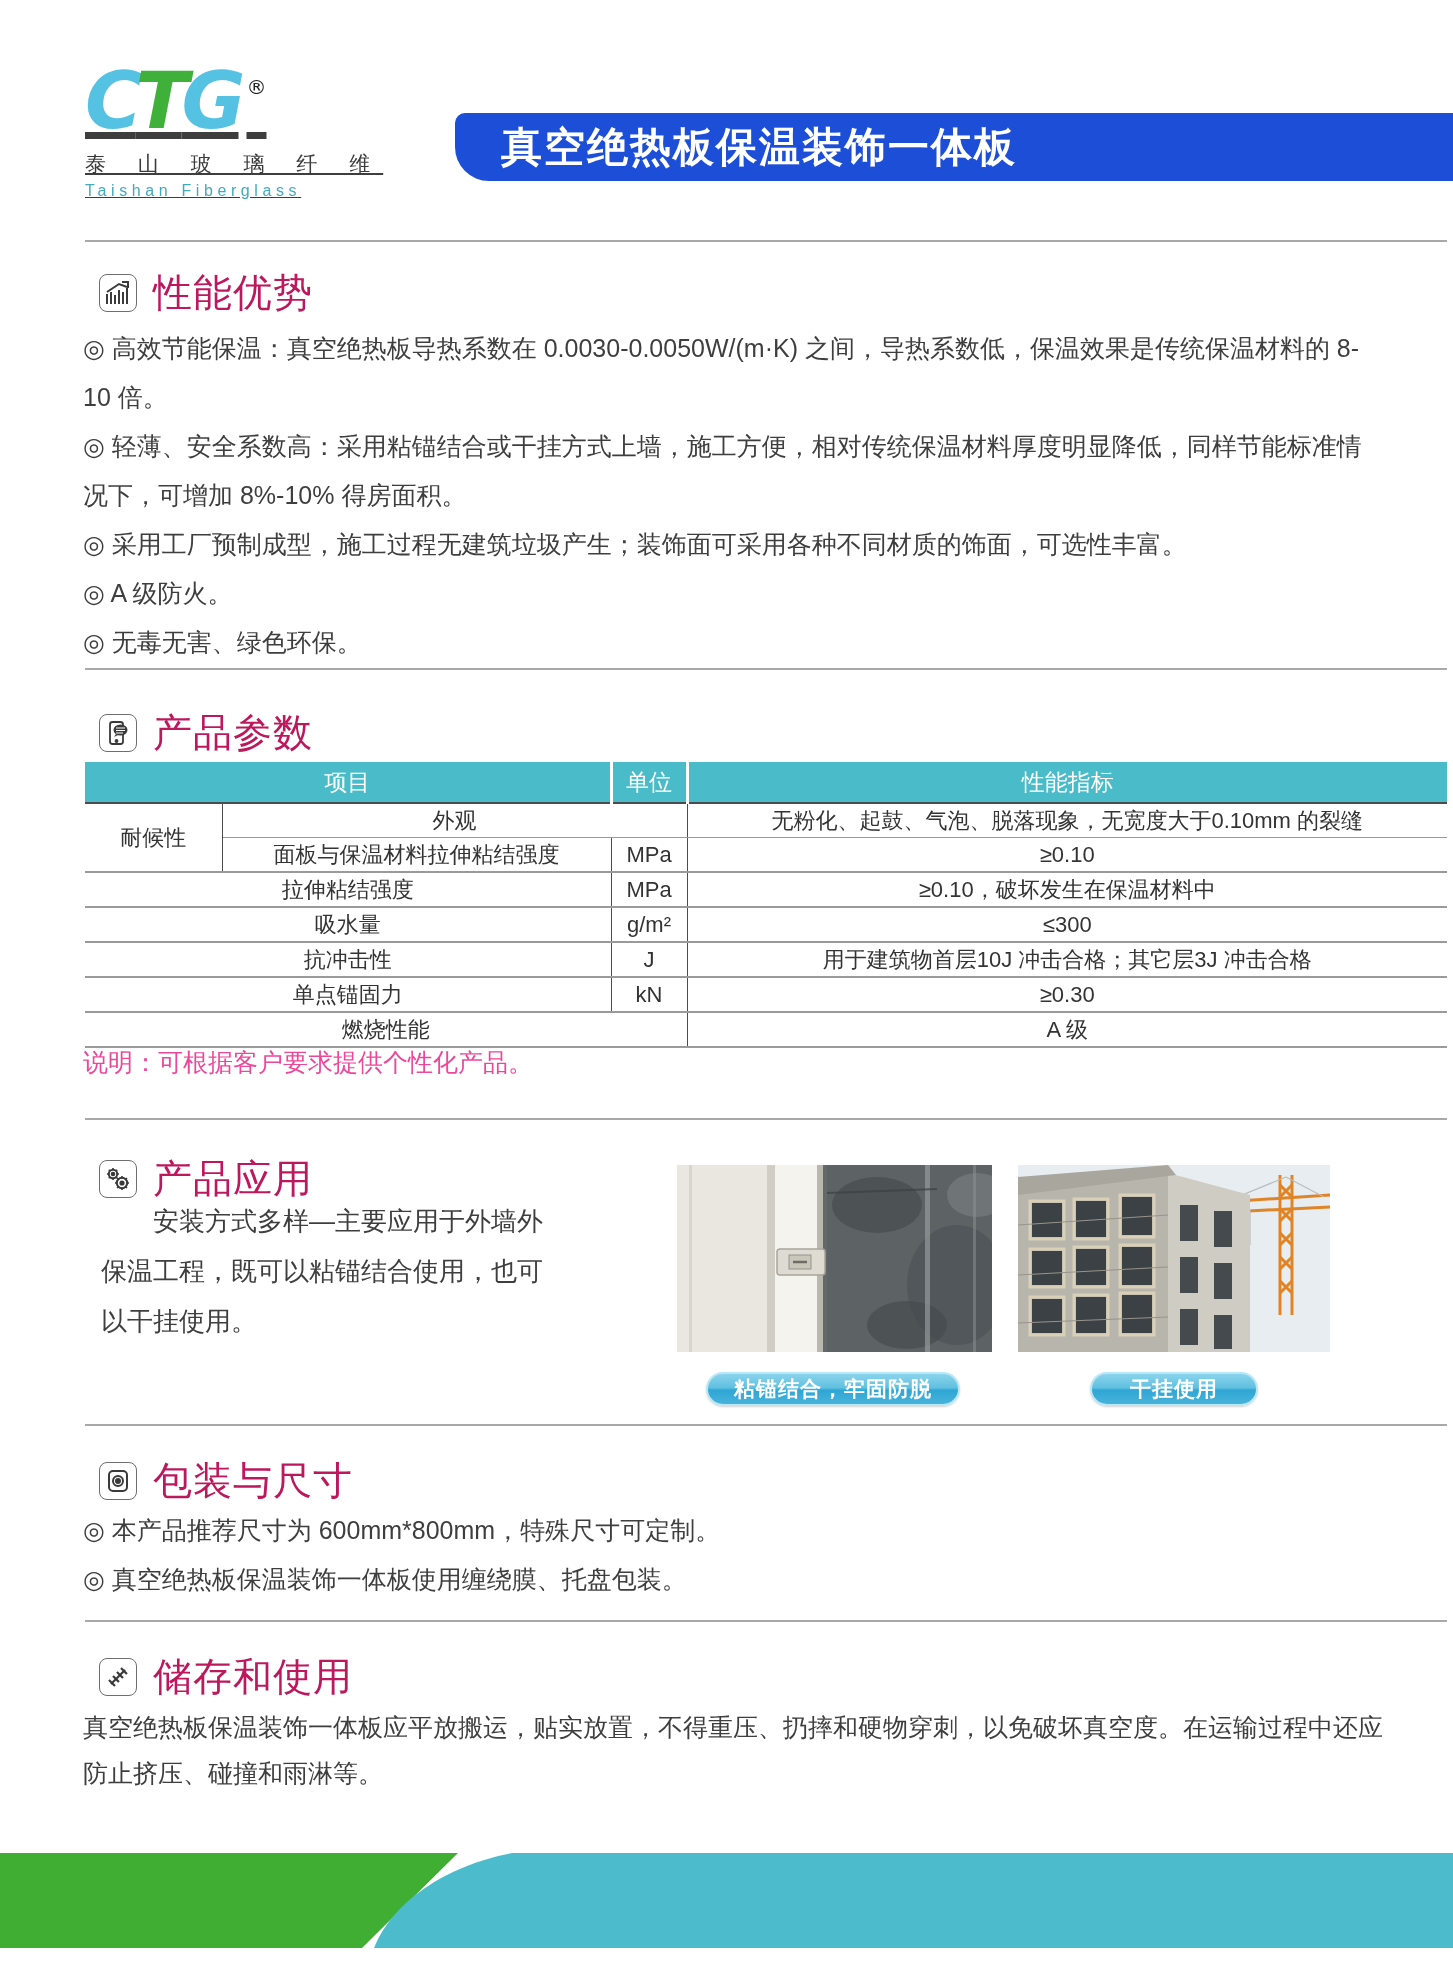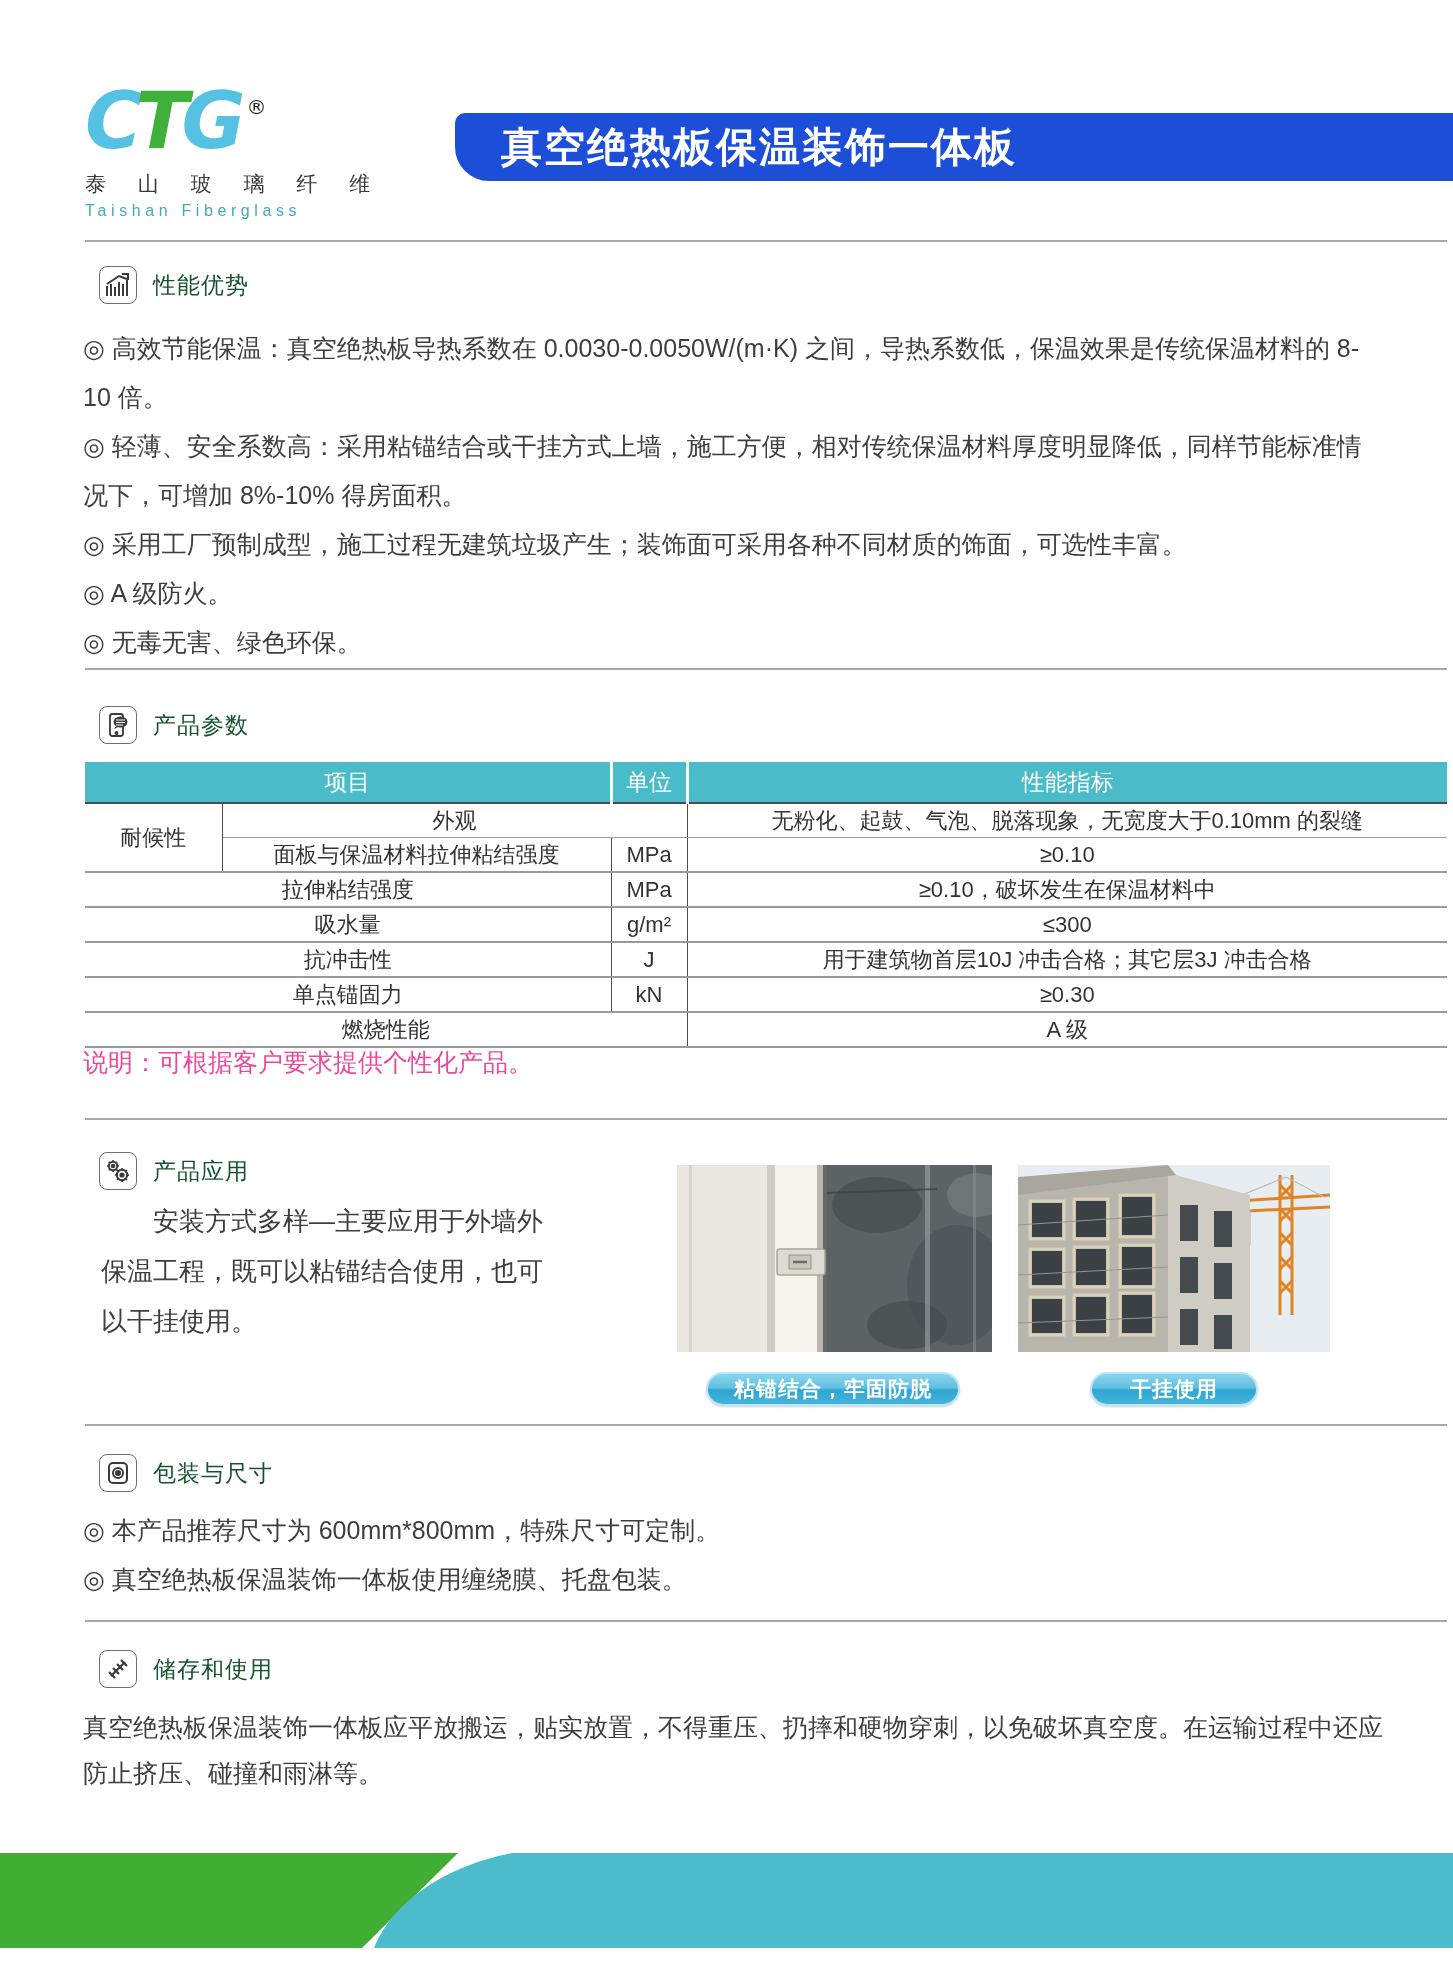--- a/index.html
+++ b/index.html
@@ -1,41 +1,41 @@
 <!DOCTYPE html>
 <html><head>
 <meta charset="utf-8">
 <style>
   html,body{margin:0;padding:0;background:#ffffff;}
   body{font-family:"Liberation Sans","DejaVu Sans",sans-serif;color:#3e3e3e;}
   .page{position:relative;width:1453px;height:1985px;background:#fff;overflow:hidden;}
 
   
-  .logo{position:absolute;left:85px;top:68px;width:300px;}
+  .logo{position:absolute;left:85px;top:48px;width:300px;text-decoration:underline;}
   .logo-letters{font-family:"DejaVu Sans",sans-serif;font-style:italic;font-weight:900;
     font-size:78px;line-height:78px;letter-spacing:-7px;white-space:nowrap;}
   .logo-letters .c{color:#55c2e4;}
   .logo-letters .t{color:#3fb13a;}
   .logo-letters .g{color:#55c2e4;}
   .logo-reg{font-size:20px;font-weight:400;font-style:normal;color:#222;vertical-align:34px;letter-spacing:0;margin-left:8px;}
   .logo-cn{margin-top:10px;font-size:21px;letter-spacing:13px;color:#3a3a3a;white-space:nowrap;}
   .logo-en{margin-top:4px;font-size:16px;letter-spacing:4.6px;color:#44a9bd;white-space:nowrap;}
 
   
   .banner{position:absolute;left:455px;top:113px;right:0;height:68px;background:#1d4ed8;
     border-top-left-radius:10px;border-bottom-left-radius:34px;}
   .banner-text{font-size:41px;font-weight:bold;color:#fff;line-height:68px;padding-left:46px;letter-spacing:2px;white-space:nowrap;}
 
   
   .divider{position:absolute;left:85px;width:1362px;height:2px;background:#a8a8a8;}
   .sec-header{position:absolute;left:99px;display:flex;align-items:center;gap:16px;}
   .sec-icon{width:38px;height:38px;border:1.6px solid #6e6e6e;border-radius:8px;background:#fff;
     display:flex;align-items:center;justify-content:center;box-sizing:border-box;}
   .sec-icon svg{display:block;}
-  .sec-title{font-size:23px;color:#14532d;letter-spacing:1px;}
+  .sec-title{font-size:39px;color:#be185d;letter-spacing:1px;}
   .body-text{font-size:25px;line-height:49px;color:#3e3e3e;}
   .body-text p{margin:0;}
 
   
   .param-table{position:absolute;left:85px;top:762px;border-collapse:collapse;table-layout:fixed;width:1362px;}
   .param-table th{background:#4abbc8;color:#fff;font-weight:normal;font-size:23px;height:38px;
     border-bottom:2px solid #4c4c4c;margin-left:44px;}
   .param-table th + th{border-left:3px solid #fff;}
   .param-table td{font-size:22px;text-align:center;height:33px;padding:0 6px;
     border-bottom:2px solid #9a9a9a;color:#333;}

